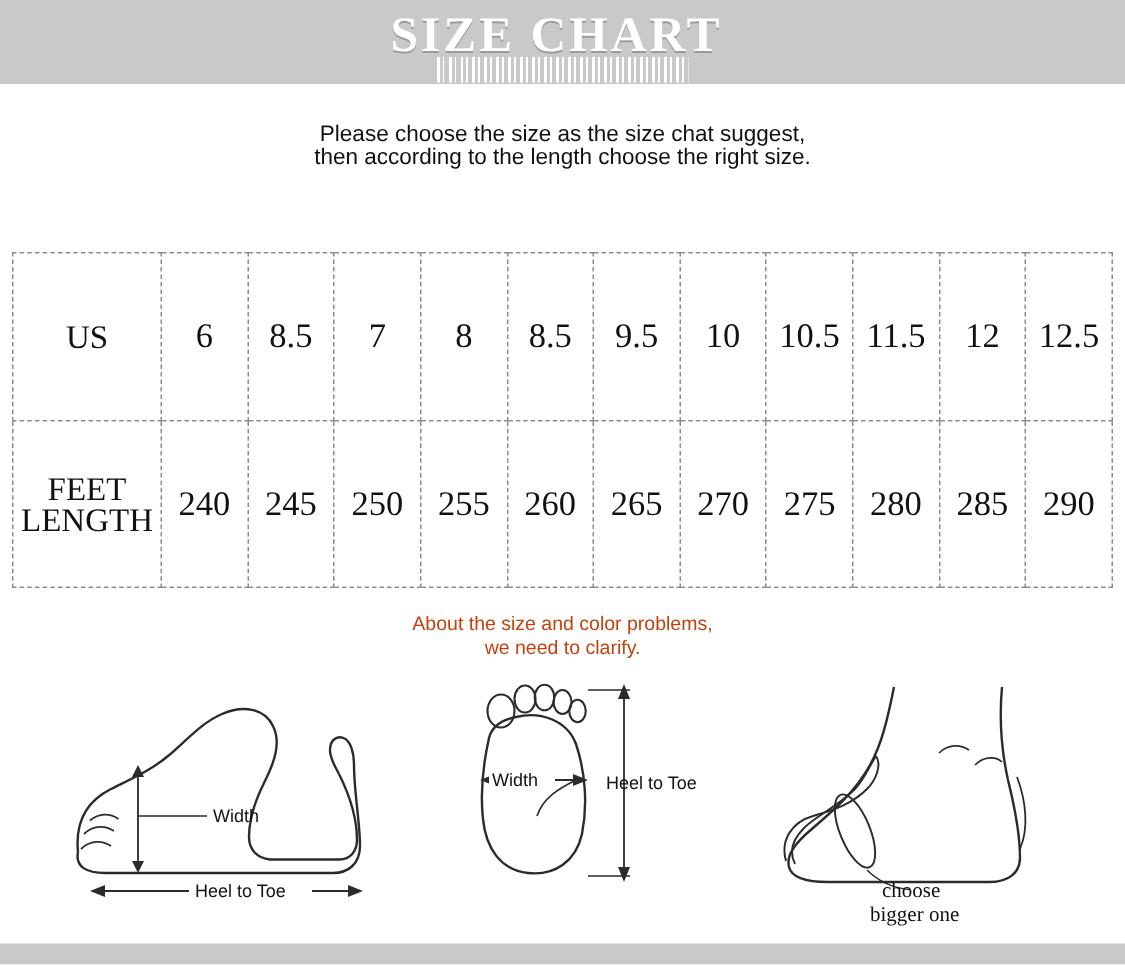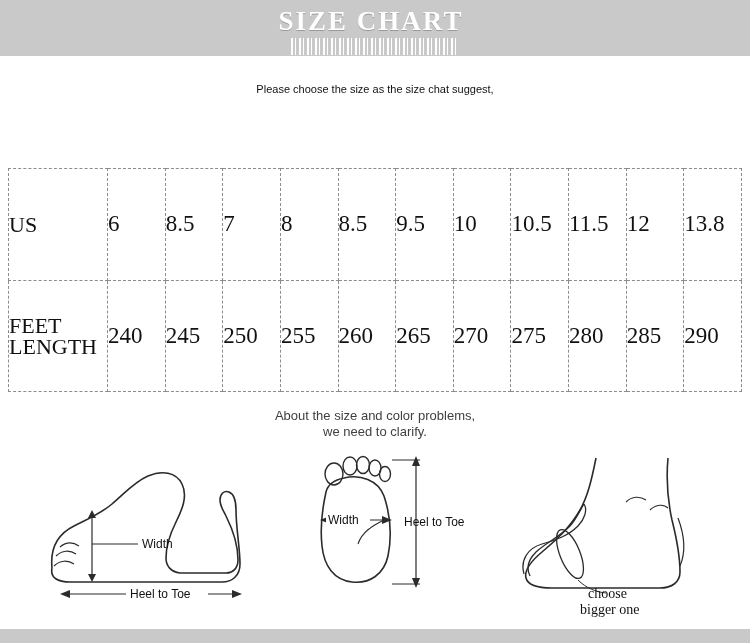--- a/index.html
+++ b/index.html
@@ -26,21 +26,21 @@
     background: #c9c9c9;
   }
   .header-title {
     position: absolute;
     left: 0;
     top: 6px;
     width: 742px;
     text-align: center;
     font-family: "Liberation Serif", serif;
     font-weight: bold;
-    font-size: 27px;
+    font-size: 33px;
     letter-spacing: 2px;
     color: #ffffff;
     text-shadow: 0 1px 0 #9a9a9a;
   }
   .barcode {
     position: absolute;
     left: 0;
     top: 38px;
     width: 750px;
     text-align: center;
@@ -65,41 +65,42 @@
   }
 
   
   .intro {
     position: absolute;
     left: 0;
     top: 82px;
     width: 750px;
     text-align: center;
     font-family: "Liberation Sans", sans-serif;
-    font-size: 11px;
+    font-size: 15px;
     line-height: 15px;
     color: #111;
   }
 
   
   .table-wrap {
     position: absolute;
     left: 8px;
     top: 168px;
     width: 734px;
     height: 224px;
   }
   table.size-table {
     border-collapse: collapse;
     width: 734px;
     height: 224px;
     table-layout: fixed;
   }
   table.size-table td {
     border: 1px dashed #8c8c8c;
+    text-align: center;
     vertical-align: middle;
     font-family: "Liberation Serif", serif;
     font-size: 23px;
     color: #111;
     padding: 0;
   }
   table.size-table td.rowhead {
     font-size: 22px;
     width: 98px;
     line-height: 21px;
@@ -109,21 +110,21 @@
   
   .about {
     position: absolute;
     left: 0;
     top: 408px;
     width: 750px;
     text-align: center;
     font-family: "Liberation Sans", sans-serif;
     font-size: 13px;
     line-height: 16px;
-    color: #404040;
+    color: #c2410c;
   }
 
   
   .diagrams {
     position: absolute;
     left: 0;
     top: 448px;
     width: 750px;
     height: 180px;
   }
@@ -159,38 +160,39 @@
 <body>
 
 <div class="header-band"></div>
 <div class="header-title">SIZE CHART</div>
 <div class="barcode">
   <span class="barcode-bars"></span>
 </div>
 
 <div class="intro">
   <div>Please choose the size as the size chat suggest,</div>
+  <div>then according to the length choose the right size.</div>
 </div>
 
 <div class="table-wrap">
   <table class="size-table">
     <tbody>
         <tr>
       <td class="rowhead">US</td>
       <td>6</td>
       <td>8.5</td>
       <td>7</td>
       <td>8</td>
       <td>8.5</td>
       <td>9.5</td>
       <td>10</td>
       <td>10.5</td>
       <td>11.5</td>
       <td>12</td>
-      <td>13.8</td>
+      <td>12.5</td>
     </tr>
     <tr>
       <td class="rowhead">
         <div>FEET</div>
         <div>LENGTH</div>
       </td>
       <td>240</td>
       <td>245</td>
       <td>250</td>
       <td>255</td>

